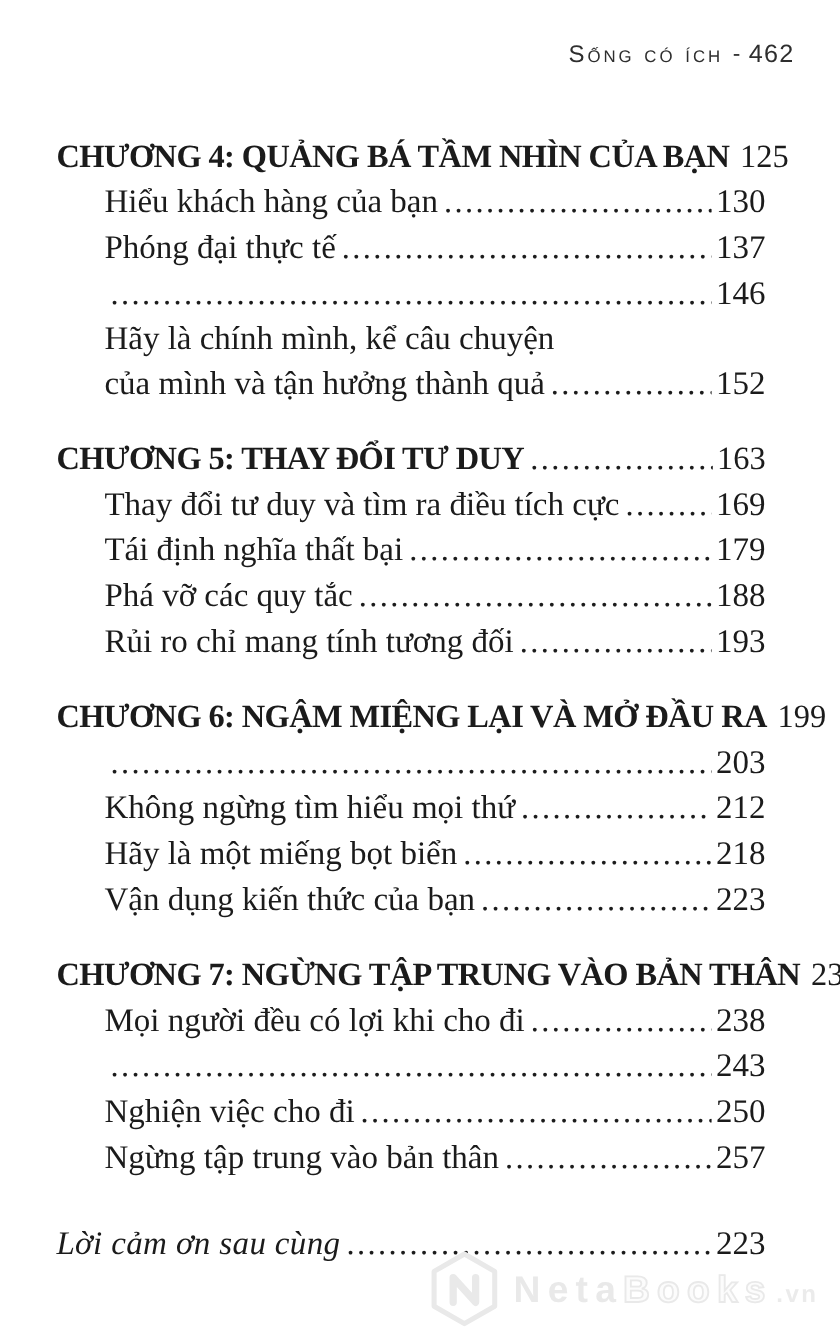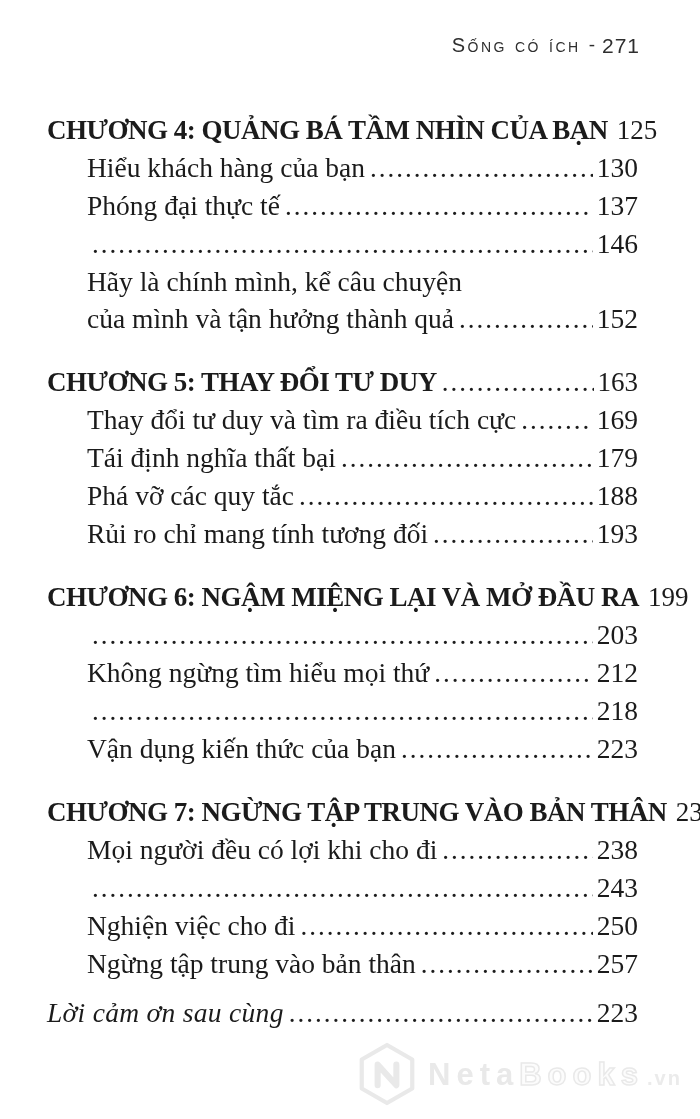--- a/index.html
+++ b/index.html
@@ -8,24 +8,24 @@
     background:#ffffff;
     font-family:"Liberation Serif","DejaVu Serif",serif;
     color:#1b1b1b;
     position:relative;
     overflow:hidden;
   }
   .page { position:absolute; inset:0; }
 
   
   .running-header {
-    position:absolute; top:35px; right:60px;
+    position:absolute; top:35px; right:38px;
     font-family:"Liberation Sans","DejaVu Sans",sans-serif;
     color:#2e2e2e;
-    display:flex; align-items:flex-start;
+    display:flex; align-items:center;
     line-height:1;
   }
   .rh-title { font-variant:small-caps; font-size:20px; letter-spacing:2.5px; }
   .rh-sep   { font-size:19px; margin:0 7px 0 8px; }
   .rh-page  { font-size:21px; letter-spacing:1px; }
 
   
   .toc {
     position:absolute; top:112px; left:47px; right:62px;
   }
@@ -48,21 +48,21 @@
     overflow:hidden; white-space:nowrap;
     margin:0 4px 0 5px;
     letter-spacing:2px;
     font-size:27px;
   }
   .dots::after {
     content:"......................................................................................................................................................";
   }
   .pg { white-space:nowrap; font-weight:400; }
 
-  .closing-row { margin-top:11px; }
+  .closing-row { margin-top:34px; }
   .closing-row .label { font-style:italic; letter-spacing:0.3px; }
 
   
   .watermark {
     position:absolute; top:1042px; left:358px;
     display:flex; align-items:center;
     pointer-events:none;
   }
   .wm-logo { width:58px; height:64px; }
   .wm-text {
@@ -77,21 +77,21 @@
   .wm-vn    { font-size:20px; font-weight:700; letter-spacing:2px; color:#ebebeb; margin-left:3px; }
 </style>
 </head>
 <body>
 
 <div class="page">
 
   <div class="running-header">
     <span class="rh-title">Sống có ích</span>
     <span class="rh-sep">-</span>
-    <span class="rh-page">271</span>
+    <span class="rh-page">462</span>
   </div>
 
   <div class="toc">
 
     <div class="section">
       <div class="row heading">
         <span class="label">CHƯƠNG 4: QUẢNG BÁ TẦM NHÌN CỦA BẠN</span>
         <span class="dots"></span>
         <span class="pg">125</span>
       </div>
@@ -156,20 +156,21 @@
       <div class="row item">
         <span class="dots"></span>
         <span class="pg">203</span>
       </div>
       <div class="row item">
         <span class="label">Không ngừng tìm hiểu mọi thứ</span>
         <span class="dots"></span>
         <span class="pg">212</span>
       </div>
       <div class="row item">
+        <span class="label">Hãy là một miếng bọt biển</span>
         <span class="dots"></span>
         <span class="pg">218</span>
       </div>
       <div class="row item">
         <span class="label">Vận dụng kiến thức của bạn</span>
         <span class="dots"></span>
         <span class="pg">223</span>
       </div>
     </div>
 

